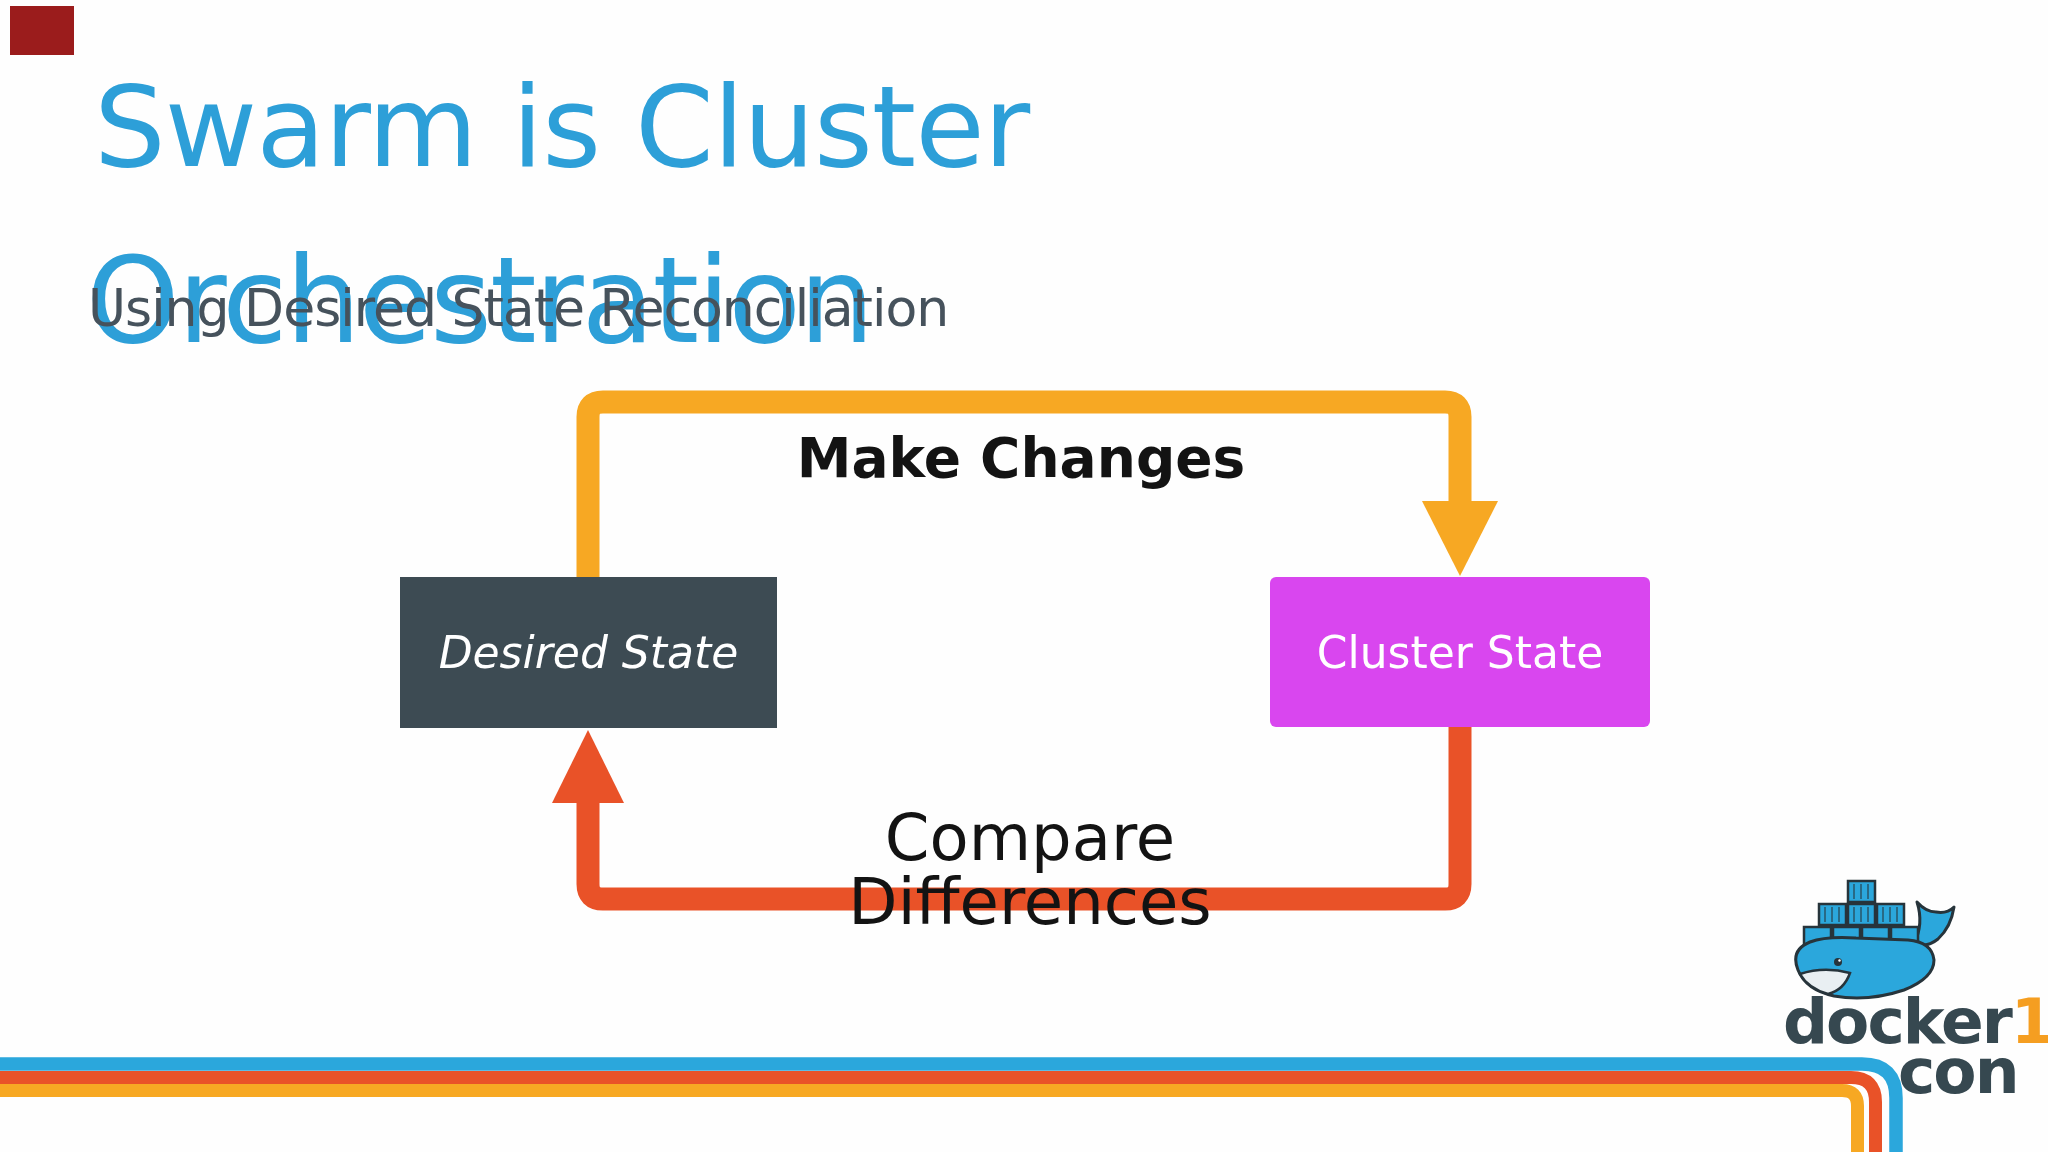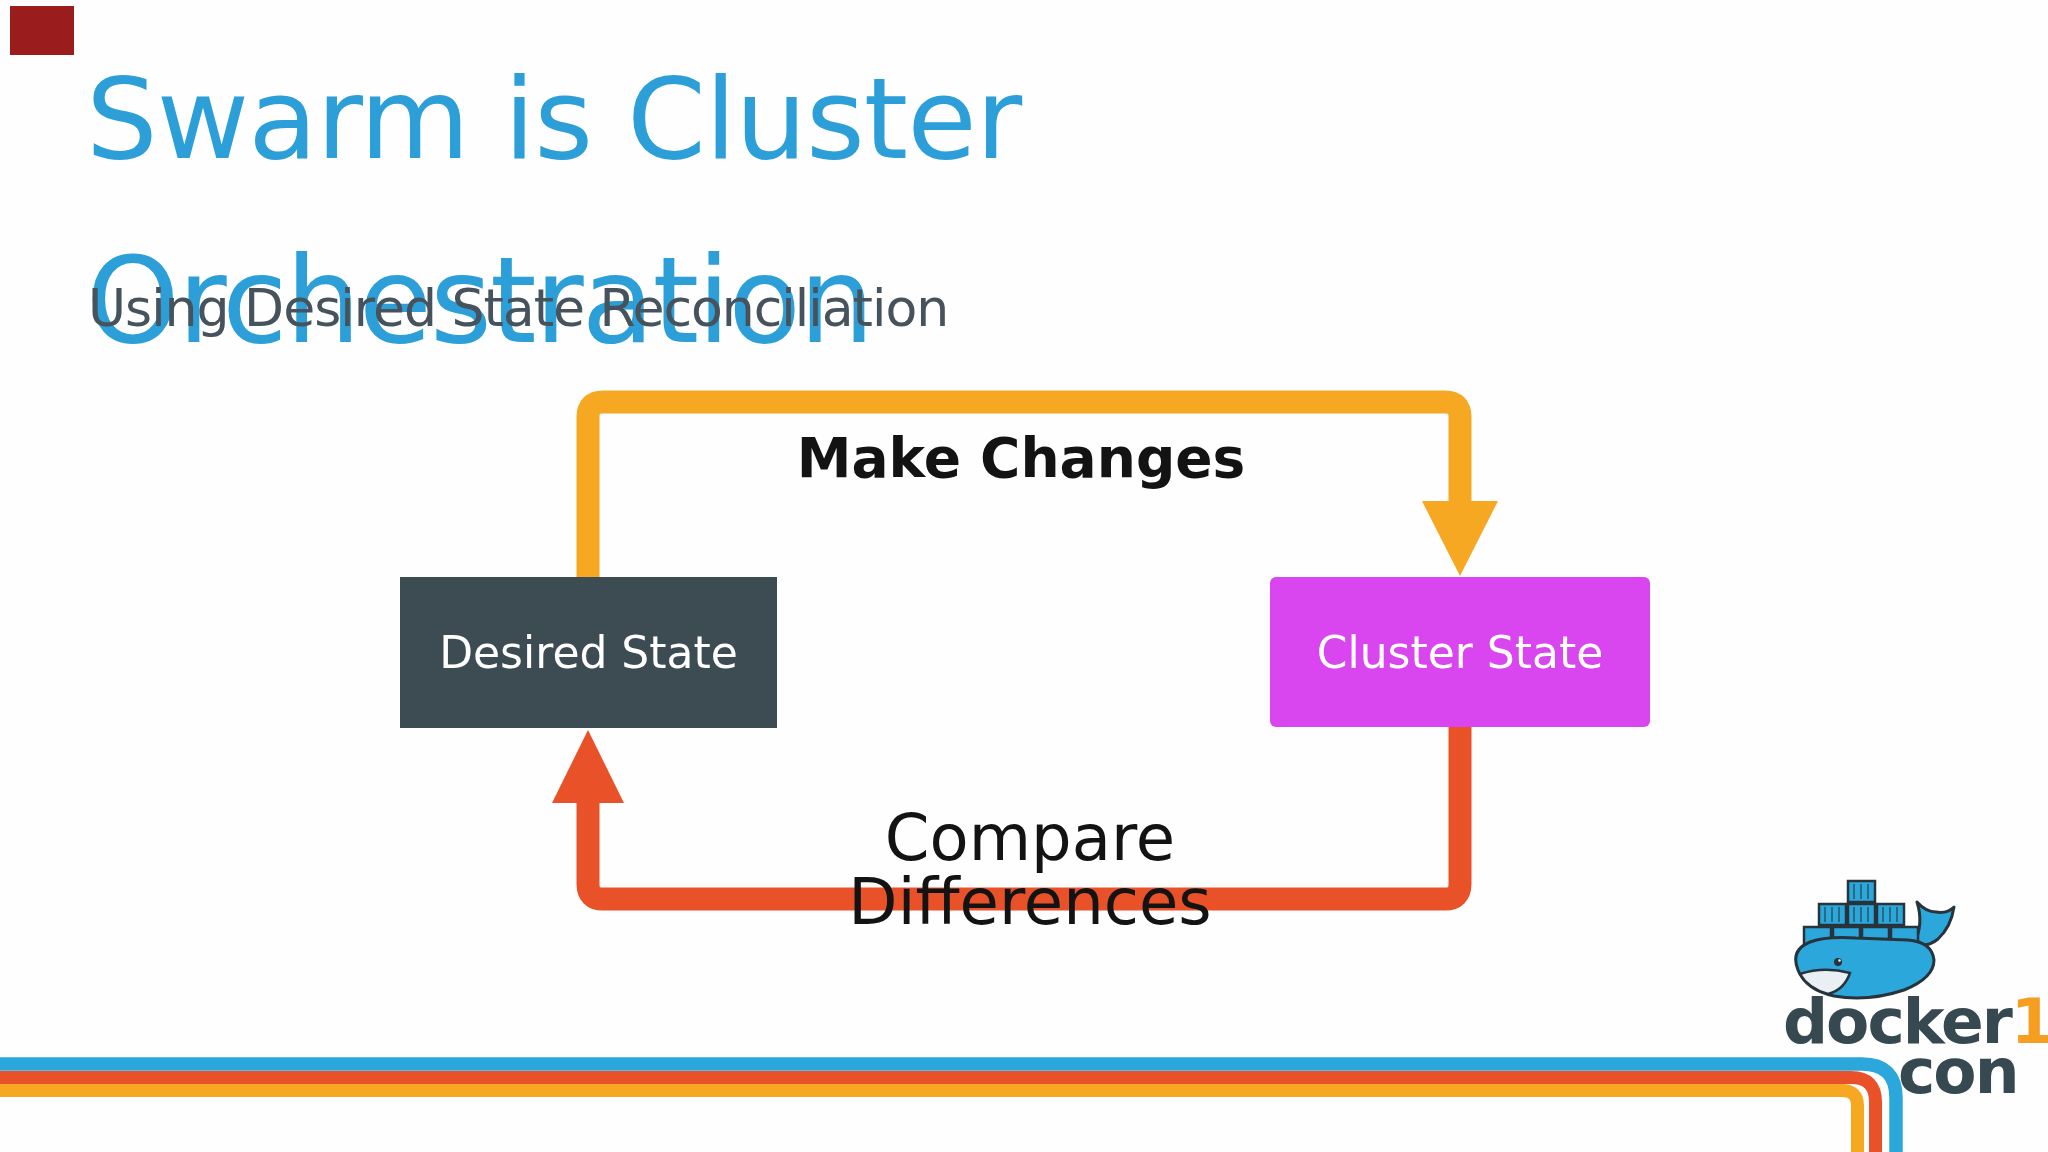--- a/index.html
+++ b/index.html
@@ -35,36 +35,36 @@
 <body>
 
 <svg id="stripes-svg" class="abs" viewBox="0 0 2048 1152" aria-hidden="true">
   <path d="M 0 1064 H 1862 Q 1896 1064 1896 1098 V 1152" fill="none" stroke="#2BA7DC" stroke-width="13.5"></path>
   <path d="M 0 1077.5 H 1851 Q 1875.5 1077.5 1875.5 1102 V 1152" fill="none" stroke="#E95228" stroke-width="13"></path>
   <path d="M 0 1090.5 H 1842 Q 1857.5 1090.5 1857.5 1106 V 1152" fill="none" stroke="#F7A823" stroke-width="13"></path>
 </svg>
 
 <div id="marker" class="abs" style="background:#9B1C1C;"></div>
 
-<h1 id="title1" class="abs" style="margin:0;color:#2D9FD8;">Swarm is Cluster</h1>
+<h1 id="title1" class="abs" style="margin:8px;color:#2D9FD8;">Swarm is Cluster</h1>
 <h1 id="title2" class="abs" style="margin:0;color:#2D9FD8;text-align:right;">Orchestration</h1>
 <h2 id="subtitle" class="abs" style="margin:4px;color:#46525C;">Using Desired State Reconciliation</h2>
 
 <svg id="arrows-svg" class="abs" viewBox="0 0 2048 1152" aria-hidden="true">
   <g>
     <path d="M 588 578 L 588 417 Q 588 402 603 402 L 1445 402 Q 1460 402 1460 417 L 1460 505" fill="none" stroke="#F7A823" stroke-width="23"></path>
     <polygon points="1422,501 1498,501 1460,576" fill="#F7A823"></polygon>
   </g>
   <g>
     <path d="M 1460 726 L 1460 884 Q 1460 899 1445 899 L 603 899 Q 588 899 588 884 L 588 799" fill="none" stroke="#E95228" stroke-width="23"></path>
     <polygon points="552,803 624,803 588,730" fill="#E95228"></polygon>
   </g>
 </svg>
 
-<div id="desired-box" class="abs state-box" style="background:#3D4B53;">
+<div id="desired-box" class="abs state-box" style="background:#3D4B53;font-style:italic;">
   <span>Desired State</span>
 </div>
 <div id="cluster-box" class="abs state-box" style="background:#d946ef;border-radius:6px;">
   <span>Cluster State</span>
 </div>
 
 <div id="make-changes" class="abs flow-label" style="color:#131313;font-weight:bold;">Make Changes</div>
 <div id="compare-differences" class="abs flow-label" style="color:#131313;">Compare Differences</div>
 
 <svg id="whale-icon" class="abs" viewBox="0 0 172 124" aria-hidden="true">

